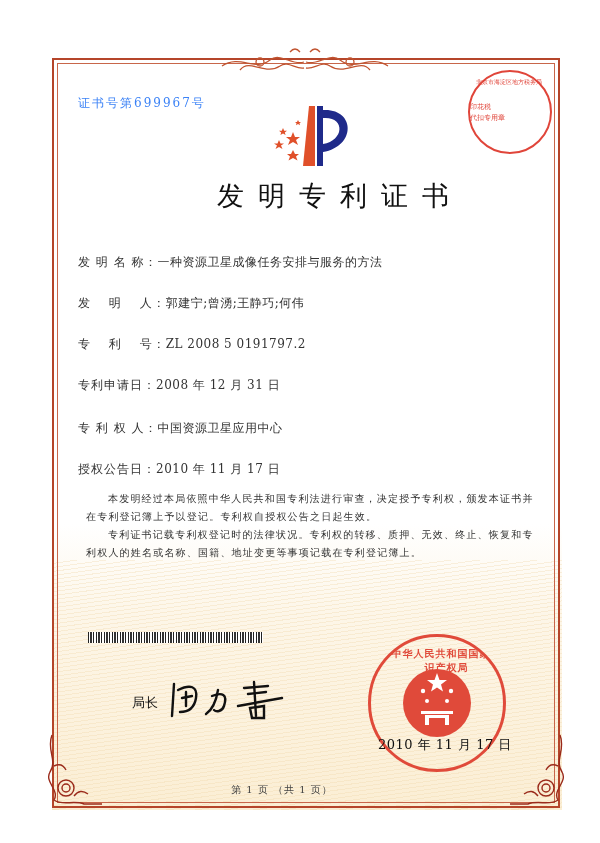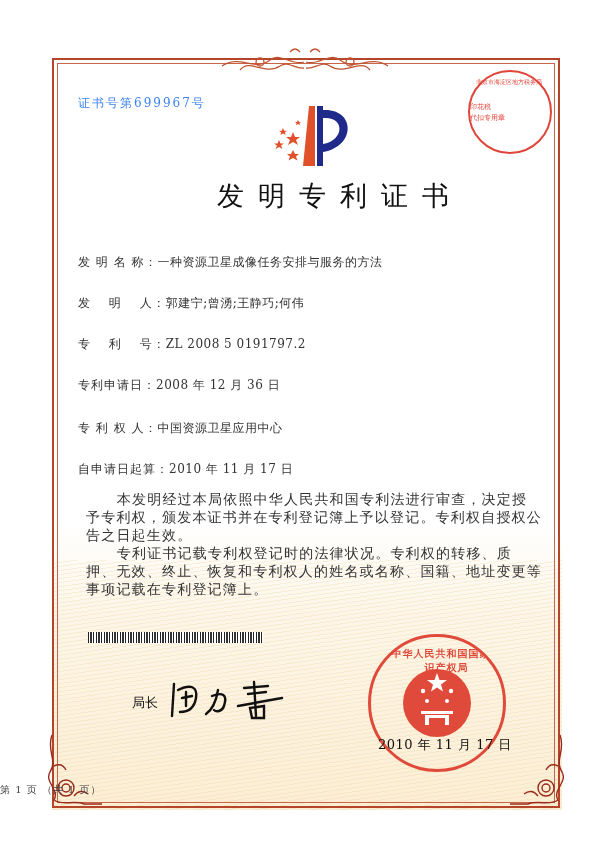--- a/index.html
+++ b/index.html
@@ -47,21 +47,21 @@
   .title {
     position:absolute; left:0; width:600px; top:178px; text-align:center;
     font-size:27px; letter-spacing:14px; color:#111; font-weight:normal;
     font-family:"DejaVu Sans","Liberation Sans",sans-serif;
     padding-left:40px;
   }
   .field { position:absolute; left:78px; font-size:12px; color:#333; white-space:nowrap; }
   .field .label { letter-spacing:1px; }
   .field .value { letter-spacing:0.5px;margin-top:40px; }
   .body-text {
-    position:absolute; left:86px; top:490px; width:456px; font-size:14px; line-height:18px;
+    position:absolute; left:86px; top:490px; width:456px; font-size:10px; line-height:18px;
     color:#333; letter-spacing:1.2px;
   }
   .body-text p { margin:0; text-indent:2.2em; }
   .barcode {
     position:absolute; left:88px; top:632px; width:175px; height:11px;
     background:repeating-linear-gradient(90deg,#222 0px,#222 1px,#fff 1px,#fff 2px,#333 2px,#333 4px,#fff 4px,#fff 5px,#222 5px,#222 6px,#fff 6px,#fff 8px);
   }
   .director-label {
     position:absolute; left:132px; top:694px; font-size:13px; color:#111;
     font-family:"DejaVu Sans","Liberation Sans",sans-serif;
@@ -73,21 +73,21 @@
   }
   .seal-ring-text {
     position:absolute; left:0; right:0; top:10px; text-align:center; color:#e04a3a;
     font-size:10px; font-weight:bold; letter-spacing:1px;margin-left:19px;
   }
   .seal-emblem { position:absolute; left:30px; top:26px; width:72px; height:80px; }
   .seal-date {
     position:absolute; left:378px; top:736px; font-size:13px; color:#111; letter-spacing:0.5px;
   }
   .page-footer {
-    position:absolute; left:0; width:564px; top:783px; text-align:left; font-size:10px; color:#444; letter-spacing:1px;
+    position:absolute; left:0; width:564px; top:783px; text-align:center; font-size:10px; color:#444; letter-spacing:1px;
   }
 </style>
 </head>
 <body>
 
 <div class="page-bg"></div>
 <div class="wave"></div>
 <div class="frame-outer"></div>
 <div class="frame-inner"></div>
 
@@ -151,27 +151,27 @@
 <div class="field" style="top:254px;">
   <span class="label">发 明 名 称：</span><span class="value">一种资源卫星成像任务安排与服务的方法</span>
 </div>
 <div class="field" style="top:295px;">
   <span class="label">发　 明　 人：</span><span class="value">郭建宁;曾湧;王静巧;何伟</span>
 </div>
 <div class="field" style="top:336px;">
   <span class="label">专　 利　 号：</span><span class="value">ZL 2008 5 0191797.2</span>
 </div>
 <div class="field" style="top:377px;">
-  <span class="label">专利申请日：</span><span class="value">2008 年 12 月 36 日</span>
+  <span class="label">专利申请日：</span><span class="value">2008 年 12 月 31 日</span>
 </div>
 <div class="field" style="top:420px;">
   <span class="label">专 利 权 人：</span><span class="value">中国资源卫星应用中心</span>
 </div>
 <div class="field" style="top:461px;">
-  <span class="label">自申请日起算：</span><span class="value">2010 年 11 月 17 日</span>
+  <span class="label">授权公告日：</span><span class="value">2010 年 11 月 17 日</span>
 </div>
 
 <div class="body-text">
   <p>本发明经过本局依照中华人民共和国专利法进行审查，决定授予专利权，颁发本证书并在专利登记簿上予以登记。专利权自授权公告之日起生效。</p>
   <p>专利证书记载专利权登记时的法律状况。专利权的转移、质押、无效、终止、恢复和专利权人的姓名或名称、国籍、地址变更等事项记载在专利登记簿上。</p>
 </div>
 
 <div class="barcode"></div>
 
 <div class="director-label">局长</div>

